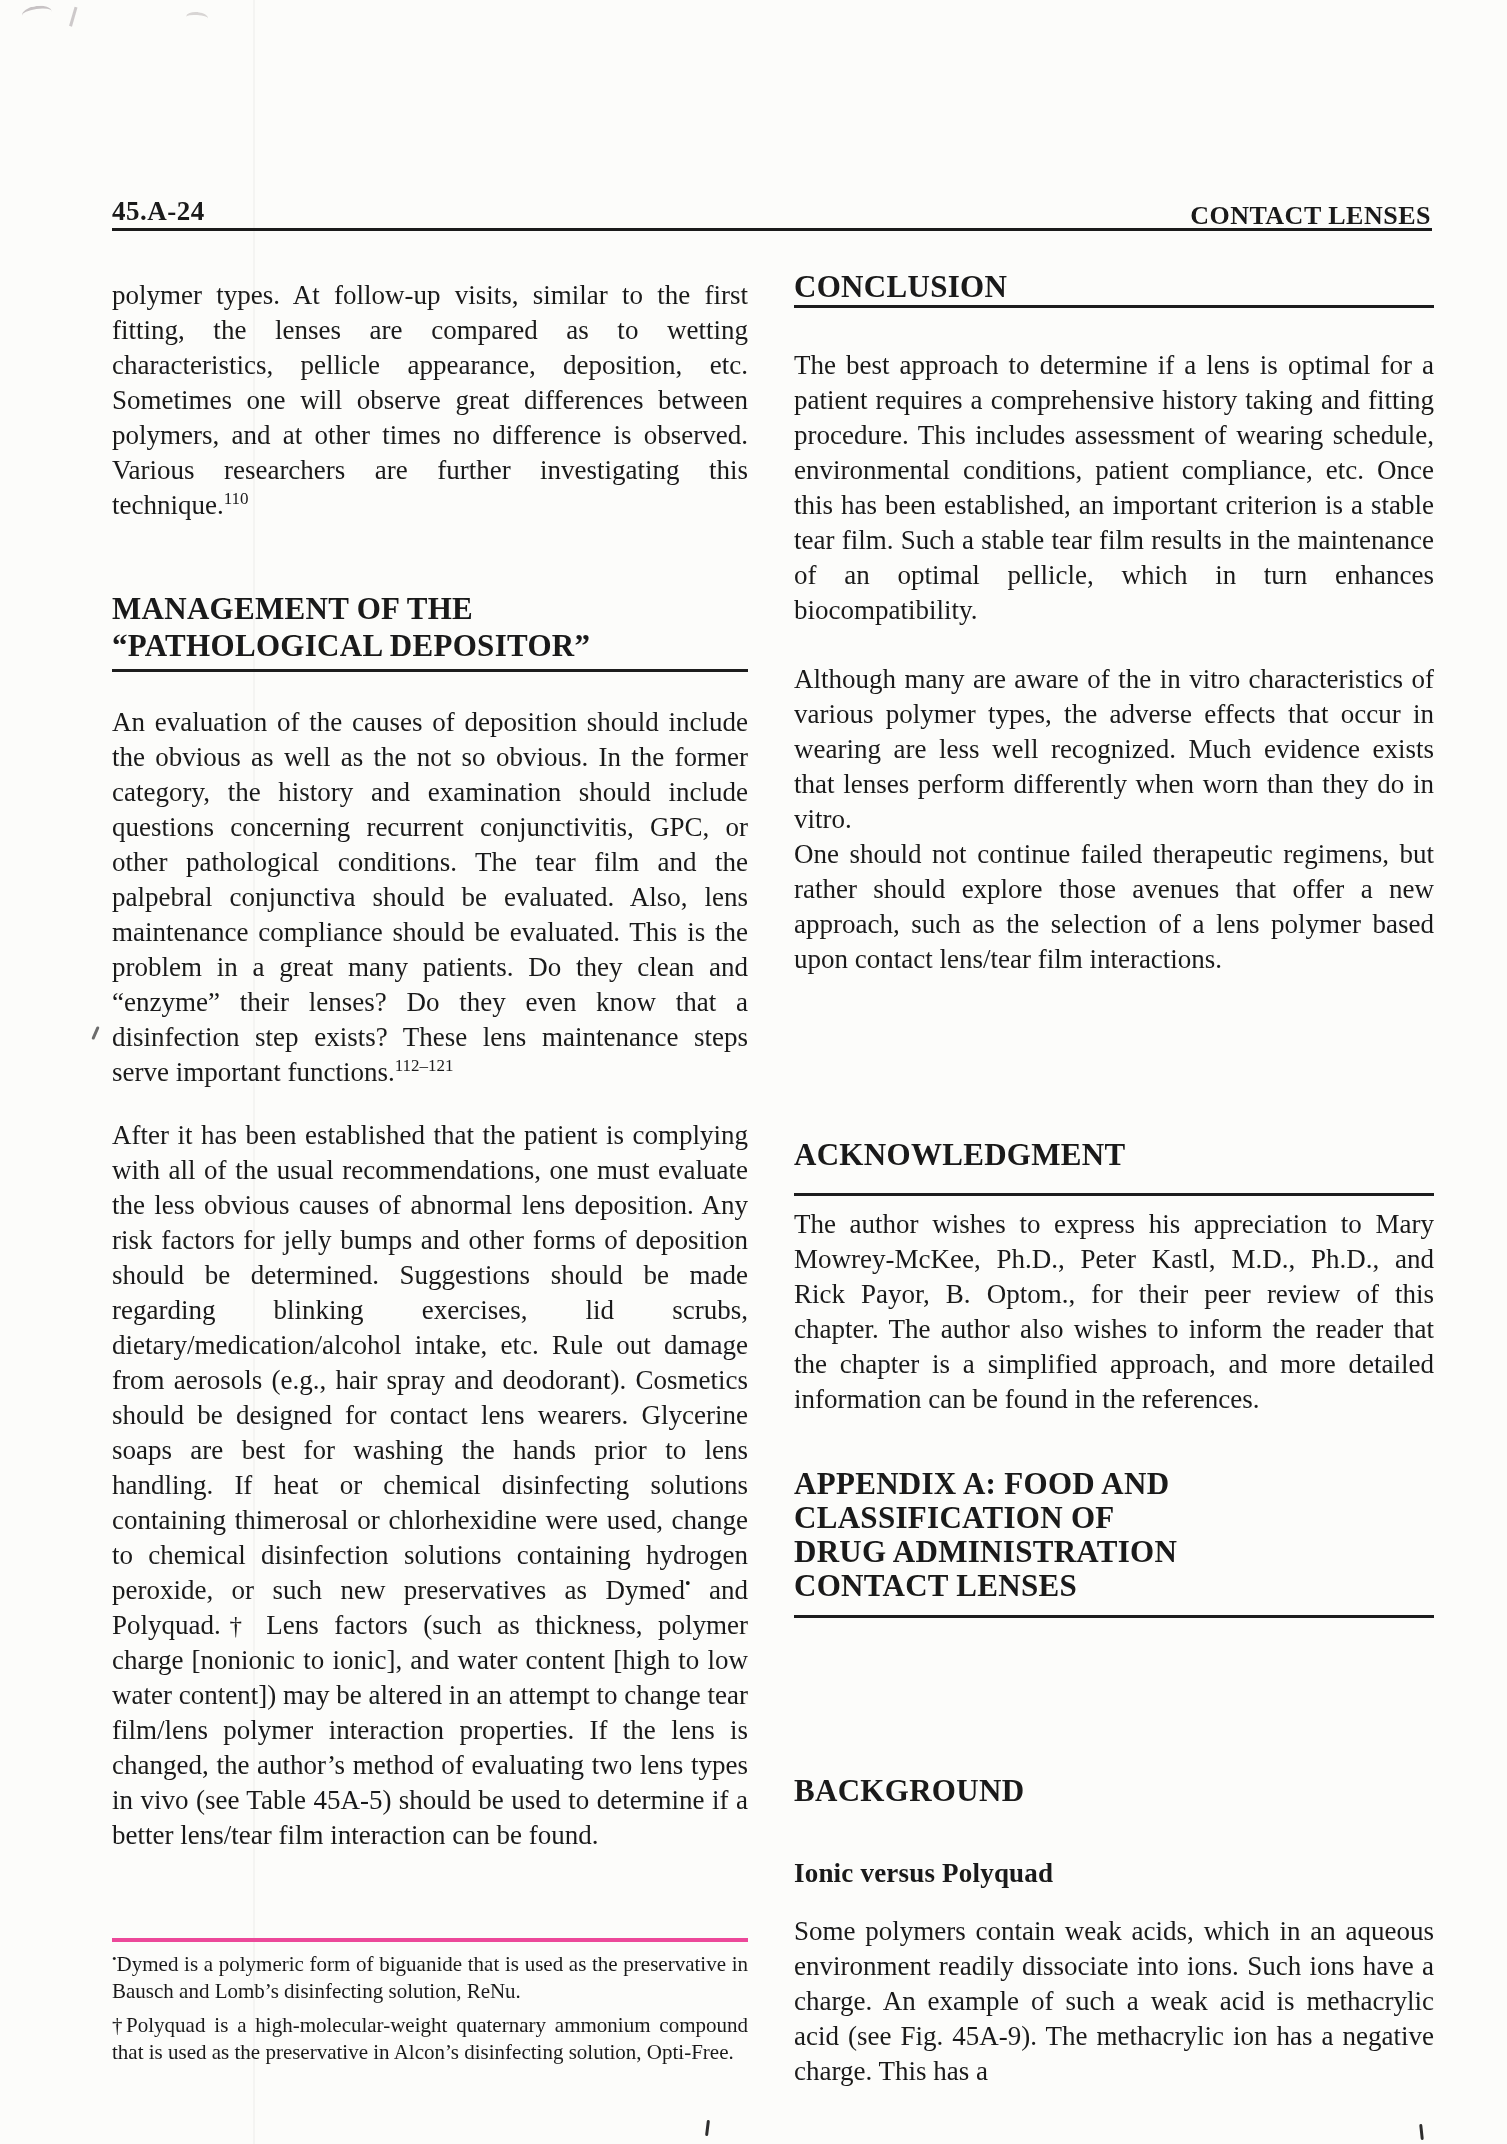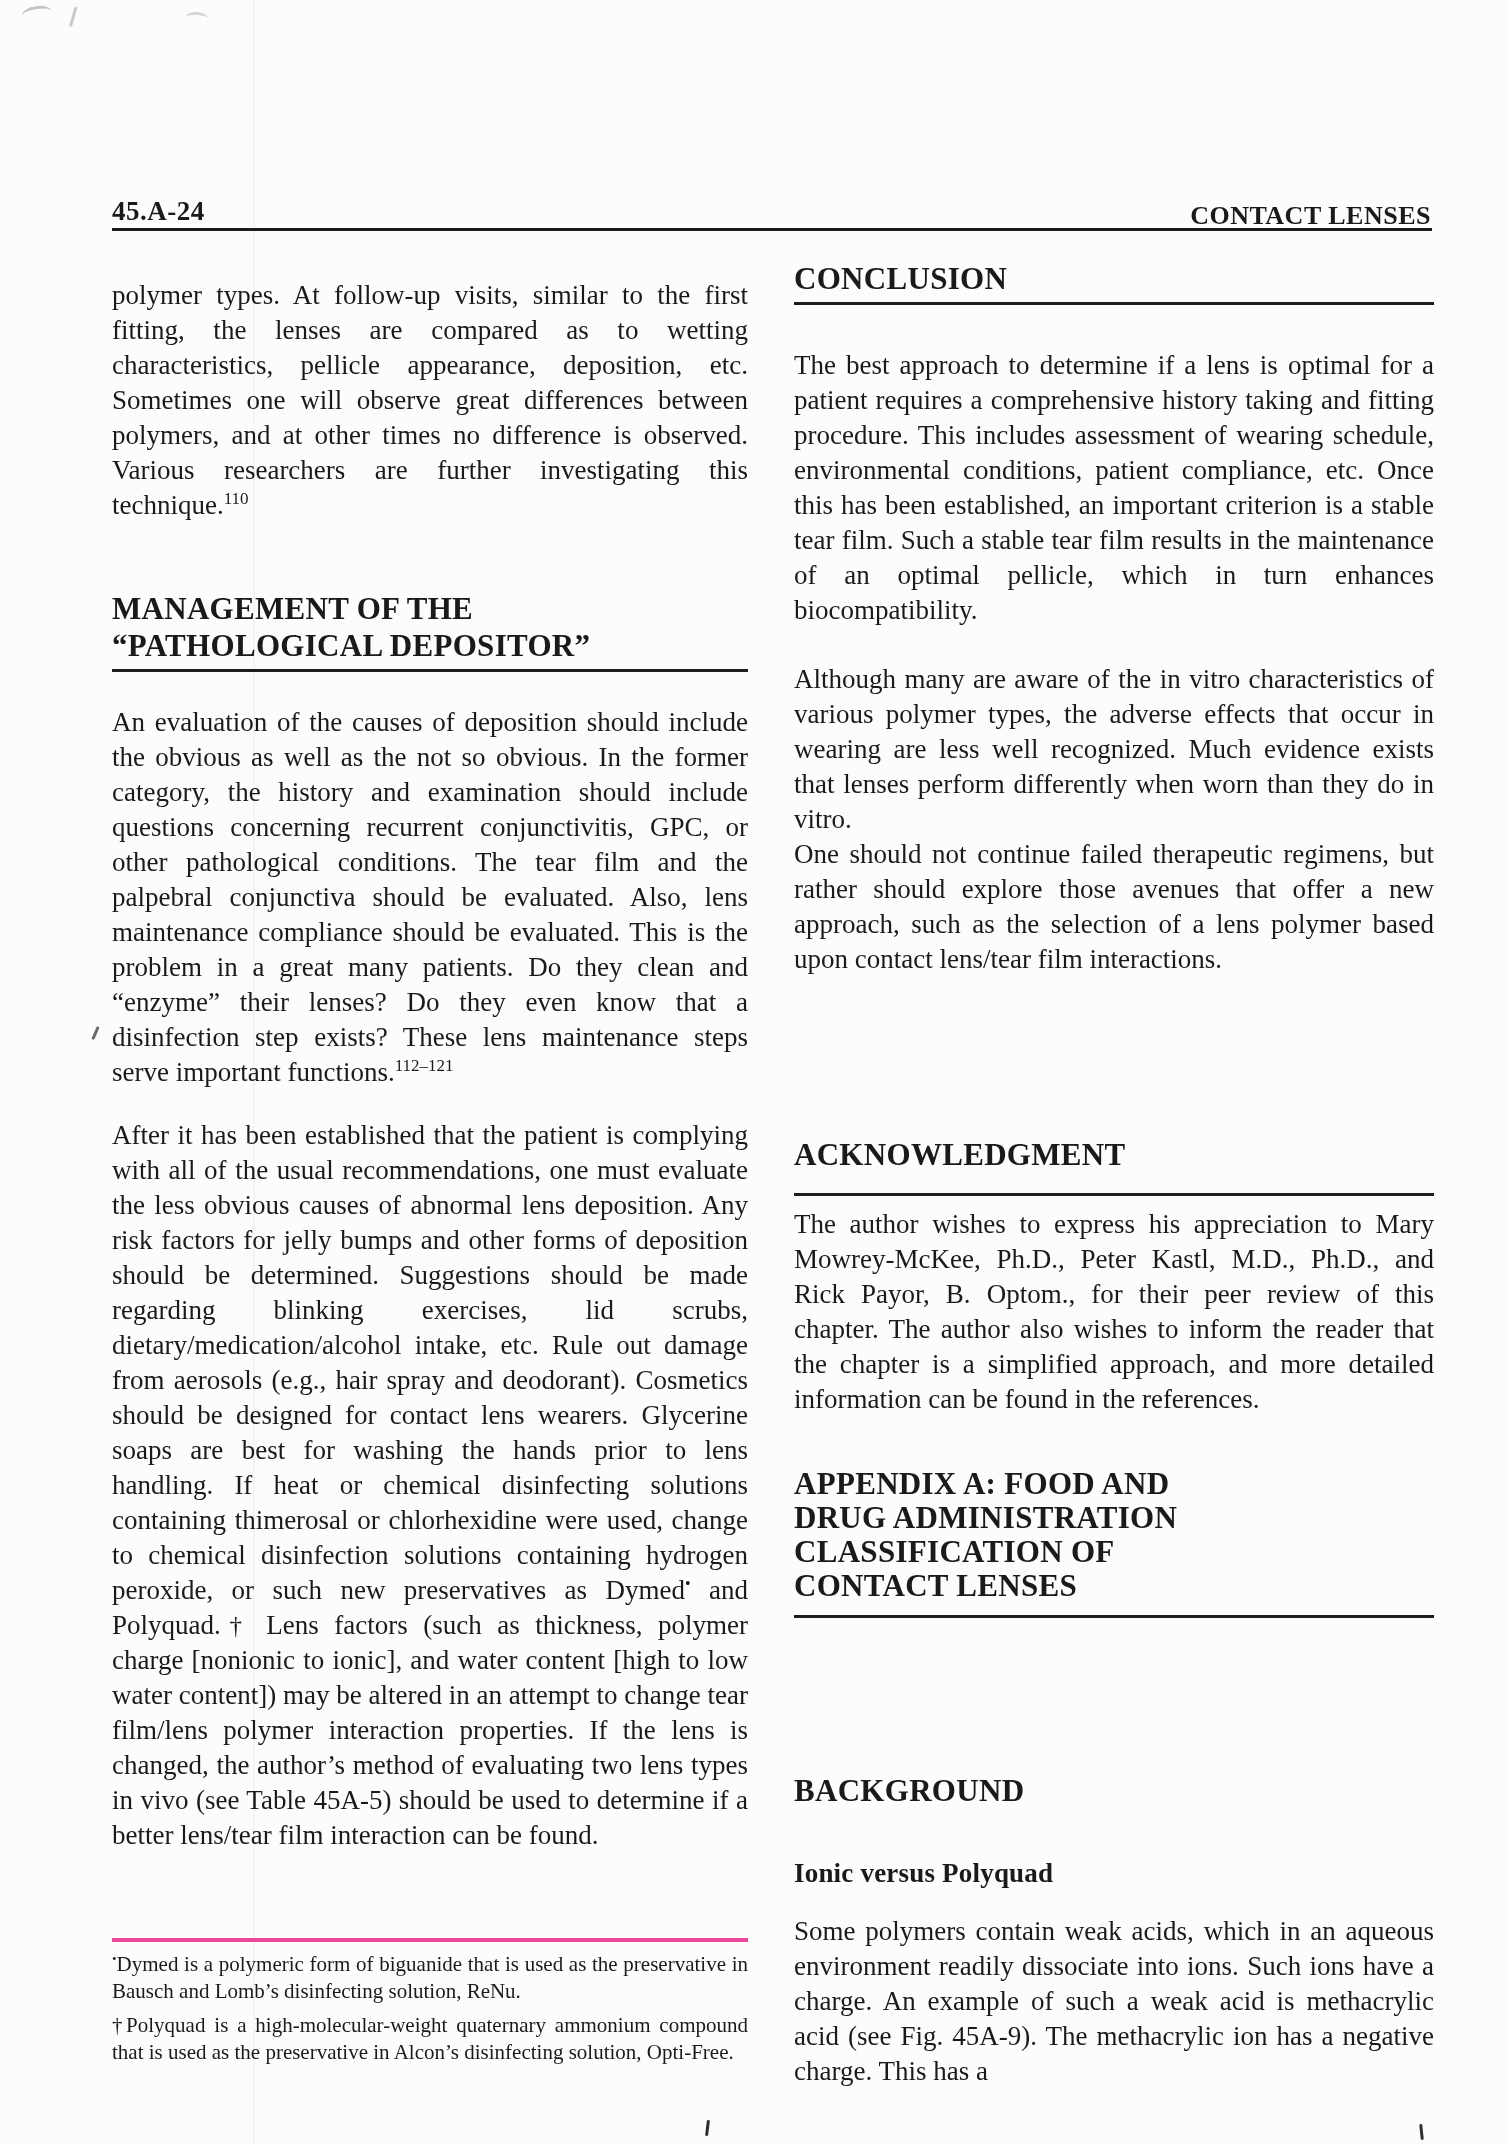--- a/index.html
+++ b/index.html
@@ -127,36 +127,36 @@
 
   <p class="abs left-col body-text" style="top:705px"><span>An evaluation of the causes of deposition should include the obvious as well as the not so obvious. In the former category, the history and examination should include questions concerning recurrent conjunctivitis, GPC, or other pathological conditions. The tear film and the palpebral conjunctiva should be evaluated. Also, lens maintenance compliance should be evaluated. This is the problem in a great many patients. Do they clean and “enzyme” their lenses? Do they even know that a disinfection step exists? These lens maintenance steps serve important functions.</span><span class="ref">112–121</span></p>
 
   <p class="abs left-col body-text" style="top:1118px"><span>After it has been established that the patient is complying with all of the usual recommendations, one must evaluate the less obvious causes of abnormal lens deposition. Any risk factors for jelly bumps and other forms of deposition should be determined. Suggestions should be made regarding blinking exercises, lid scrubs, dietary/medication/alcohol intake, etc. Rule out damage from aerosols (e.g., hair spray and deodorant). Cosmetics should be designed for contact lens wearers. Glycerine soaps are best for washing the hands prior to lens handling. If heat or chemical disinfecting solutions containing thimerosal or chlorhexidine were used, change to chemical disinfection solutions containing hydrogen peroxide, or such new preservatives as Dymed</span><span class="fnmark">•</span><span> and Polyquad.</span><span class="dagger">†</span><span> Lens factors (such as thickness, polymer charge [nonionic to ionic], and water content [high to low water content]) may be altered in an attempt to change tear film/lens polymer interaction properties. If the lens is changed, the author’s method of evaluating two lens types in vivo (see Table 45A-5) should be used to determine if a better lens/tear film interaction can be found.</span></p>
 
   <div class="abs left-col footnote-block" style="top:1938px">
     <p class="footnote"><span class="fnmark">•</span><span>Dymed is a polymeric form of biguanide that is used as the preservative in Bausch and Lomb’s disinfecting solution, ReNu.</span></p>
     <p class="footnote"><span>†</span><span>Polyquad is a high-molecular-weight quaternary ammonium compound that is used as the preservative in Alcon’s disinfecting solution, Opti-Free.</span></p>
   </div>
 
-  <h2 class="abs right-col section-heading" style="top:260px; padding-bottom:5px">CONCLUSION</h2>
+  <h2 class="abs right-col section-heading" style="top:268px; ">CONCLUSION</h2>
 
   <p class="abs right-col body-text" style="top:348px">The best approach to determine if a lens is optimal for a patient requires a comprehensive history taking and fitting procedure. This includes assessment of wearing schedule, environmental conditions, patient compliance, etc. Once this has been established, an important criterion is a stable tear film. Such a stable tear film results in the maintenance of an optimal pellicle, which in turn enhances biocompatibility.</p>
 
   <p class="abs right-col body-text" style="top:662px">Although many are aware of the in vitro characteristics of various polymer types, the adverse effects that occur in wearing are less well recognized. Much evidence exists that lenses perform differently when worn than they do in vitro.</p>
 
   <p class="abs right-col body-text" style="top:837px">One should not continue failed therapeutic regimens, but rather should explore those avenues that offer a new approach, such as the selection of a lens polymer based upon contact lens/tear film interactions.</p>
 
   <h2 class="abs right-col section-heading" style="top:1136px; padding-bottom:20px">ACKNOWLEDGMENT</h2>
 
   <p class="abs right-col body-text" style="top:1207px">The author wishes to express his appreciation to Mary Mowrey-McKee, Ph.D., Peter Kastl, M.D., Ph.D., and Rick Payor, B. Optom., for their peer review of this chapter. The author also wishes to inform the reader that the chapter is a simplified approach, and more detailed information can be found in the references.</p>
 
   <h2 class="abs right-col section-heading" style="top:1467px; line-height:34px; padding-bottom:12px">
     <span class="hline">APPENDIX A: FOOD AND</span>
+    <span class="hline">CLASSIFICATION OF</span>
     <span class="hline">DRUG ADMINISTRATION</span>
-    <span class="hline">CLASSIFICATION OF</span>
     <span class="hline">CONTACT LENSES</span>
   </h2>
 
   <h2 class="abs right-col section-heading no-rule" style="top:1772px">BACKGROUND</h2>
 
   <h3 class="abs right-col sub-heading" style="top:1858px">Ionic versus Polyquad</h3>
 
   <p class="abs right-col body-text" style="top:1914px">Some polymers contain weak acids, which in an aqueous environment readily dissociate into ions. Such ions have a charge. An example of such a weak acid is methacrylic acid (see Fig. 45A-9). The methacrylic ion has a negative charge. This has a</p>
 
 </div>

